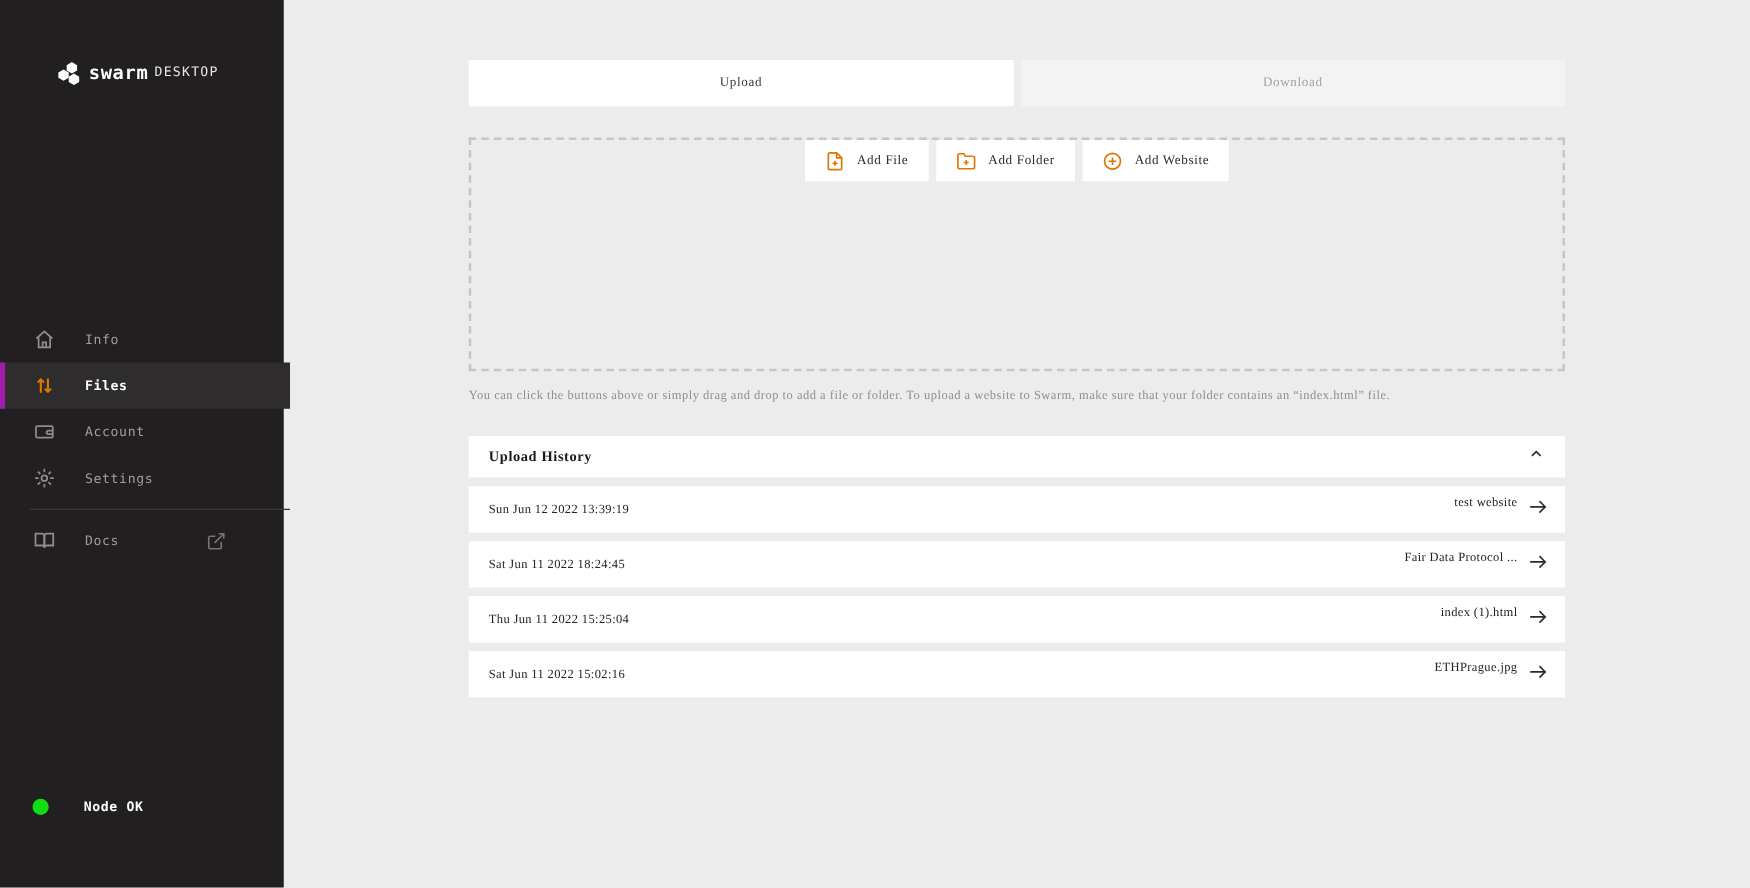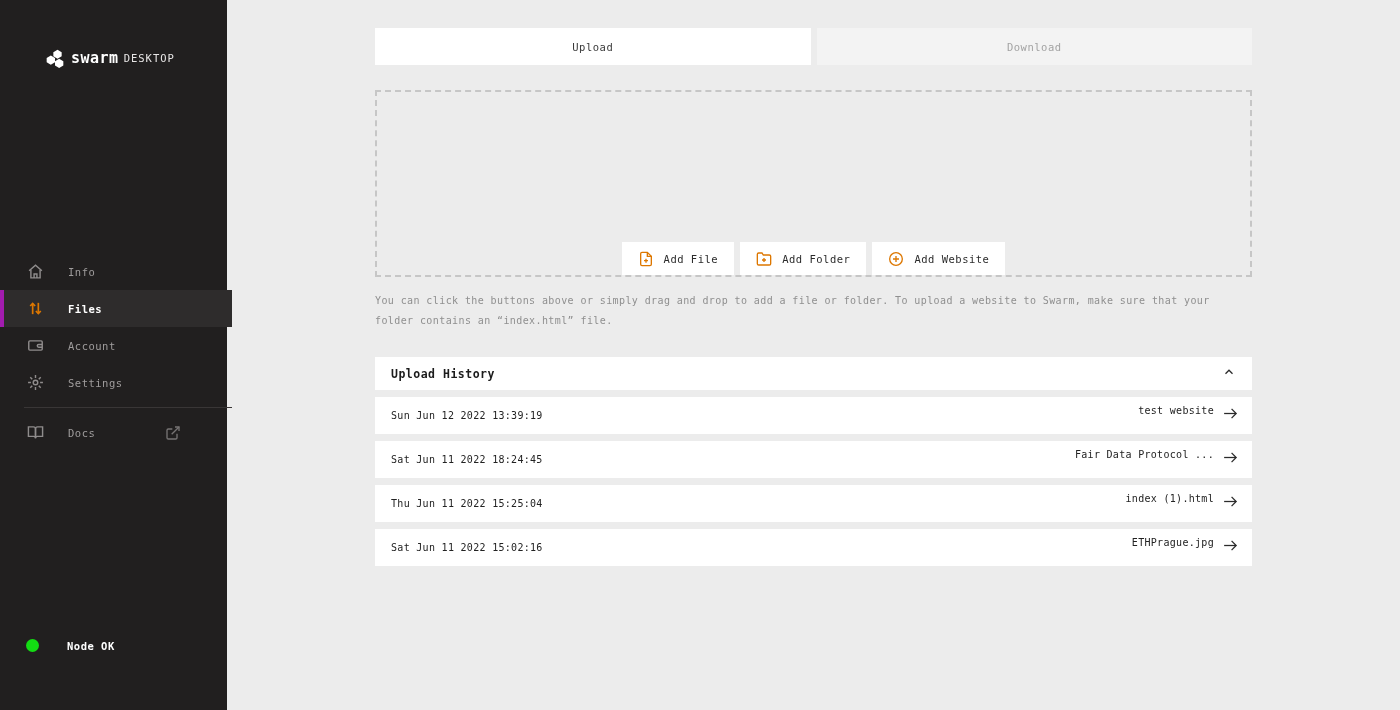--- a/index.html
+++ b/index.html
@@ -35,46 +35,46 @@
   .nav-divider { border-top:1px solid #393636; margin:6px 0 6px 24px; }
   .nav-item.docs { justify-content:flex-start; }
   .external { margin-left:auto; margin-right:51px; width:16px; height:16px; }
 
   .node-status { position:absolute; left:26px; bottom:58px; display:flex; align-items:center; }
   .status-dot { width:13px; height:13px; border-radius:50%; background:#13dc13; }
   .node-status .label { color:#ffffff; font-weight:bold; font-size:10.5px; margin-left:28px; letter-spacing:0.5px; }
 
   
   .main { flex:1; position:relative; }
-  .content { width:877px; margin-left:148px; padding-top:28px; }
+  .content { width:877px; margin-left:148px; padding-top:48px;font-family:Liberation Serif, serif; }
 
   .tabs { display:flex; gap:6px; height:37px; }
   .tab {
     flex:1; display:flex; align-items:center; justify-content:center;
     font-size:10.5px; letter-spacing:0.5px; cursor:pointer;
   }
   .tab.active { background:#ffffff; color:#3a3a3a; }
   .tab.inactive { background:#f3f3f3; color:#a3a3a3; }
 
   .dropzone {
     margin-top:25px; height:187px;
     border:2px dashed #c6c6c6;
-    display:flex; align-items:flex-end; justify-content:center;
+    display:flex; align-items:flex-start; justify-content:center;
   }
   .dz-buttons { display:flex; gap:6px; }
   .dz-btn {
     height:33px; background:#ffffff; border:none; cursor:pointer;
     display:inline-flex; align-items:center; gap:10px; padding:0 16px;
     font-family:inherit; font-size:10.5px; color:#2b2b2b; letter-spacing:0.5px;
   }
   .dz-btn svg { display:block; }
 
   .hint {
     margin-top:14px; width:877px;
-    font-size:10px; line-height:20px; color:#8f8f8f; letter-spacing:0.4px;
+    font-size:10px; line-height:12px; color:#8f8f8f; letter-spacing:0.4px;
   }
 
   .history { margin-top:26px; }
   .history-header {
     height:33px; background:#ffffff; display:flex; align-items:center;
     justify-content:space-between; padding:0 16px; cursor:pointer;gap:39px;
   }
   .history-title { font-size:11.5px; font-weight:bold; color:#1c1c1c; letter-spacing:0.5px; }
   .history-row {
     margin-top:7px; height:37px; background:#ffffff;

